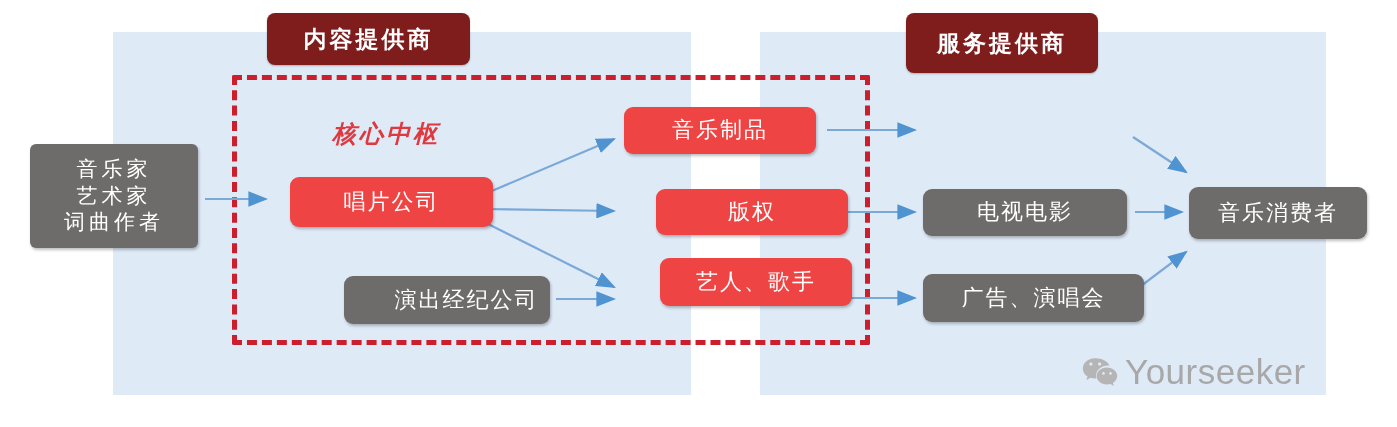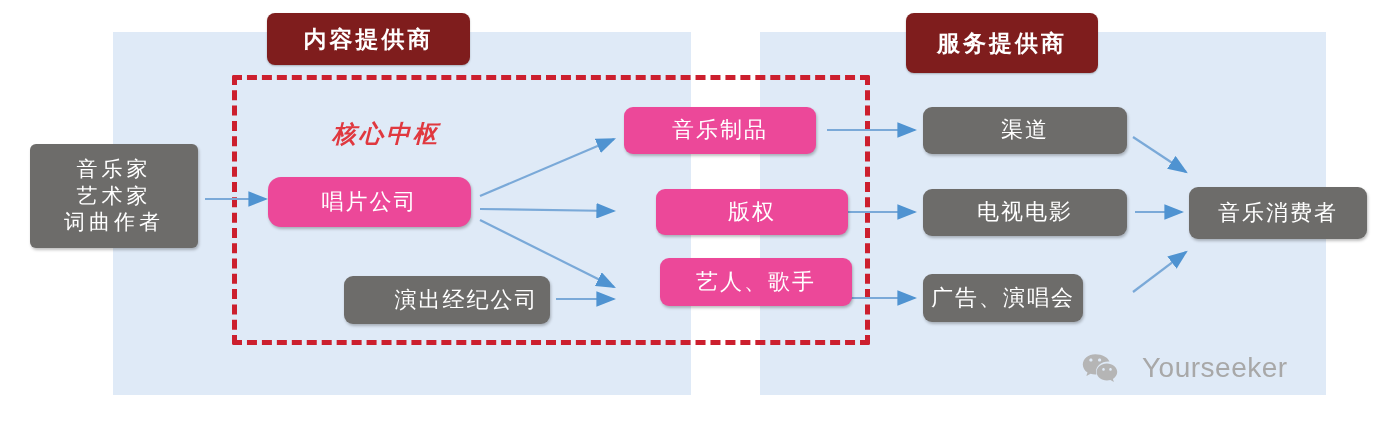--- a/index.html
+++ b/index.html
@@ -60,35 +60,35 @@
     justify-content: center;
     color: #ffffff;
     font-size: 22px;
     letter-spacing: 2px;
     box-shadow: 1px 2px 3px rgba(0,0,0,0.25);
     box-sizing: border-box;
     text-align: center;
     line-height: 1.28;
   }
   .node-gray   { background: #6d6c6a; }
-  .node-orange { background: #ec4899; }
+  .node-orange { background: #ef4444; }
 
   .n-creators   { left: 30px;  top: 144px; width: 168px; height: 104px; font-size: 21px; letter-spacing: 4px; border-radius: 6px; }
   .n-label      { display: block; }
 
-  .n-record     { left: 268px; top: 177px; width: 203px; height: 50px; border-radius: 13px; }
+  .n-record     { left: 290px; top: 177px; width: 203px; height: 50px; }
   .n-agency     { left: 344px; top: 276px; width: 206px; height: 48px; padding-left: 39px; }
 
   .n-products   { left: 624px; top: 107px; width: 192px; height: 47px; }
   .n-copyright  { left: 656px; top: 189px; width: 192px; height: 46px; }
   .n-artists    { left: 624px; top: 258px; width: 192px; height: 48px; margin-left: 36px; }
 
   .n-channel    { left: 923px; top: 107px; width: 204px; height: 47px; }
   .n-tvfilm     { left: 923px; top: 189px; width: 204px; height: 47px; }
-  .n-adconcert  { left: 923px; top: 274px; width: 160px; height: 48px; }
+  .n-adconcert  { left: 923px; top: 274px; width: 221px; height: 48px; }
 
   .n-consumers  { left: 1189px; top: 187px; width: 178px; height: 52px; }
 
   .core-label {
     position: absolute;
     left: 332px;
     top: 118px;
     color: #e0383f;
     font-size: 24px;
     font-weight: bold;
@@ -105,23 +105,23 @@
     height: 427px;
     pointer-events: none;
   }
 
   .watermark {
     position: absolute;
     left: 1082px;
     top: 352px;
     display: flex;
     align-items: center;
-    gap: 24px;
+    gap: 7px;
     color: #a8a8a8;
-    font-size: 28px;
+    font-size: 35px;
     letter-spacing: 0.5px;
   }
   .wm-logo { display: block; }
 </style>
 </head>
 <body>
 
 <div id="canvas">
 
   <div class="panel panel-left"></div>
@@ -165,21 +165,20 @@
   <div class="node node-orange n-record">唱片公司</div>
 
   <div class="node node-gray n-agency">演出经纪公司</div>
 
   <div class="node node-orange n-products">音乐制品</div>
 
   <div class="node node-orange n-copyright">版权</div>
 
   <div class="node node-orange n-artists">艺人、歌手</div>
 
-  <div class="node node-gray n-channel">渠道</div>
 
   <div class="node node-gray n-tvfilm">电视电影</div>
 
   <div class="node node-gray n-adconcert">广告、演唱会</div>
 
   <div class="node node-gray n-consumers">音乐消费者</div>
 
   <div class="watermark">
     <svg class="wm-logo" width="36" height="30" viewBox="0 0 36 30" xmlns="http://www.w3.org/2000/svg">
       <path fill="#b5b5b5" d="M13.2 1.2C6.3 1.2 0.8 5.8 0.8 11.4c0 3.2 1.8 6.1 4.7 8L4.3 23l4.3-2.2c1.5 0.4 3 0.7 4.6 0.7 0.4 0 0.8 0 1.2-0.1-0.3-0.9-0.4-1.8-0.4-2.7 0-5.6 5.4-10.1 12.1-10.1 0.5 0 0.9 0 1.3 0.1C26.2 4.6 20.3 1.2 13.2 1.2z M8.9 8.6c-0.9 0-1.6-0.7-1.6-1.6 0-0.9 0.7-1.6 1.6-1.6 0.9 0 1.6 0.7 1.6 1.6C10.5 7.9 9.8 8.6 8.9 8.6z M17.6 8.6c-0.9 0-1.6-0.7-1.6-1.6 0-0.9 0.7-1.6 1.6-1.6 0.9 0 1.6 0.7 1.6 1.6C19.2 7.9 18.5 8.6 17.6 8.6z"></path>

